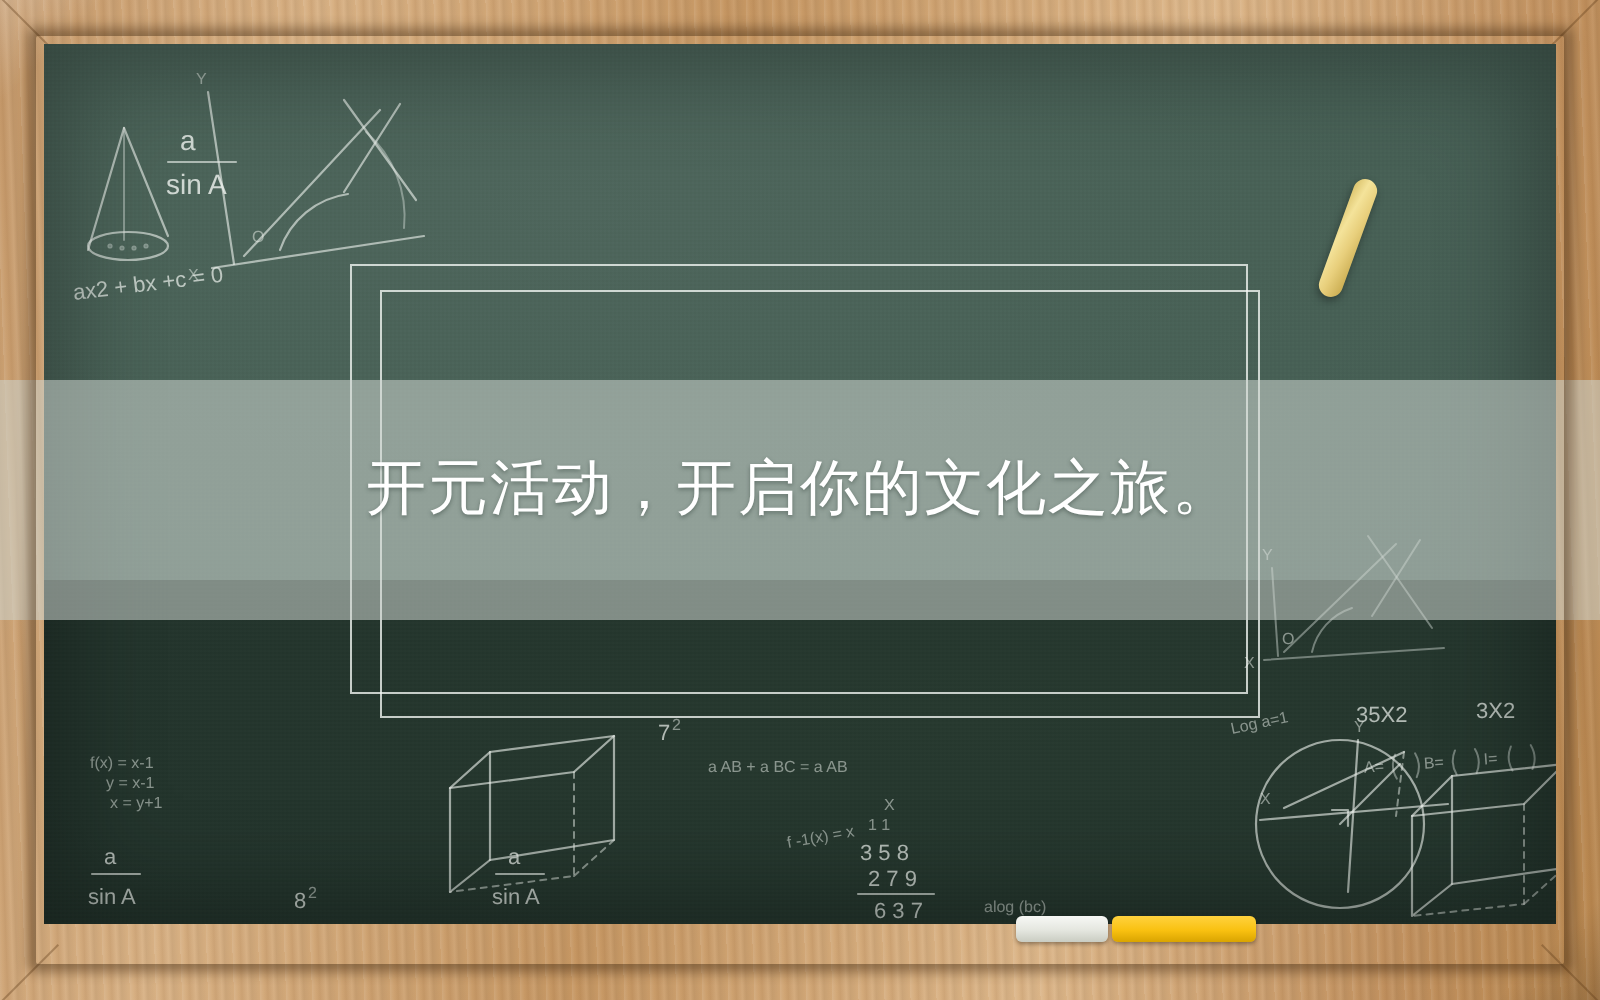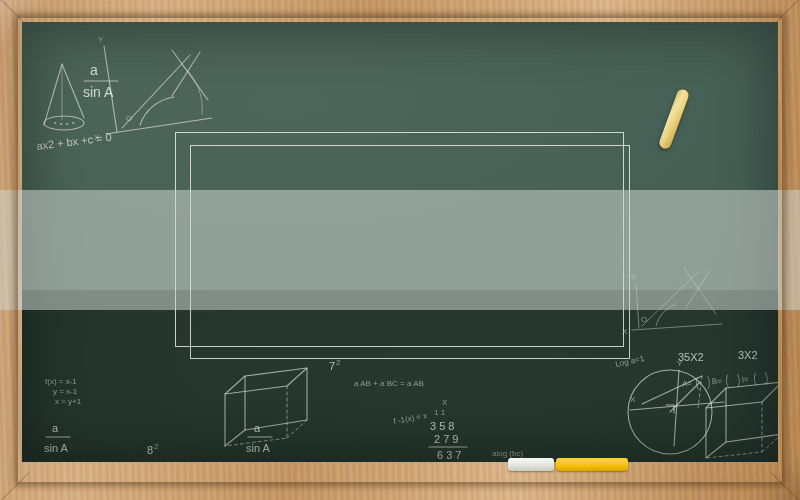--- a/index.html
+++ b/index.html
@@ -362,18 +362,19 @@
     <div class="board-vignette"></div>
 
     <div class="deco-rect deco-outer"></div>
     <div class="deco-rect deco-inner"></div>
 
     <div class="chalk-stick-diag" style="left:646px; top:66px;"></div>
   </div>
 
   <div class="band"></div>
 
+  <div class="headline">开元活动，开启你的文化之旅。</div>
 
   <div class="chalk-white"></div>
   <div class="chalk-yellow"></div>
 
   <div class="frame-inner-shadow"></div>
 </div>
 
 </body></html>

